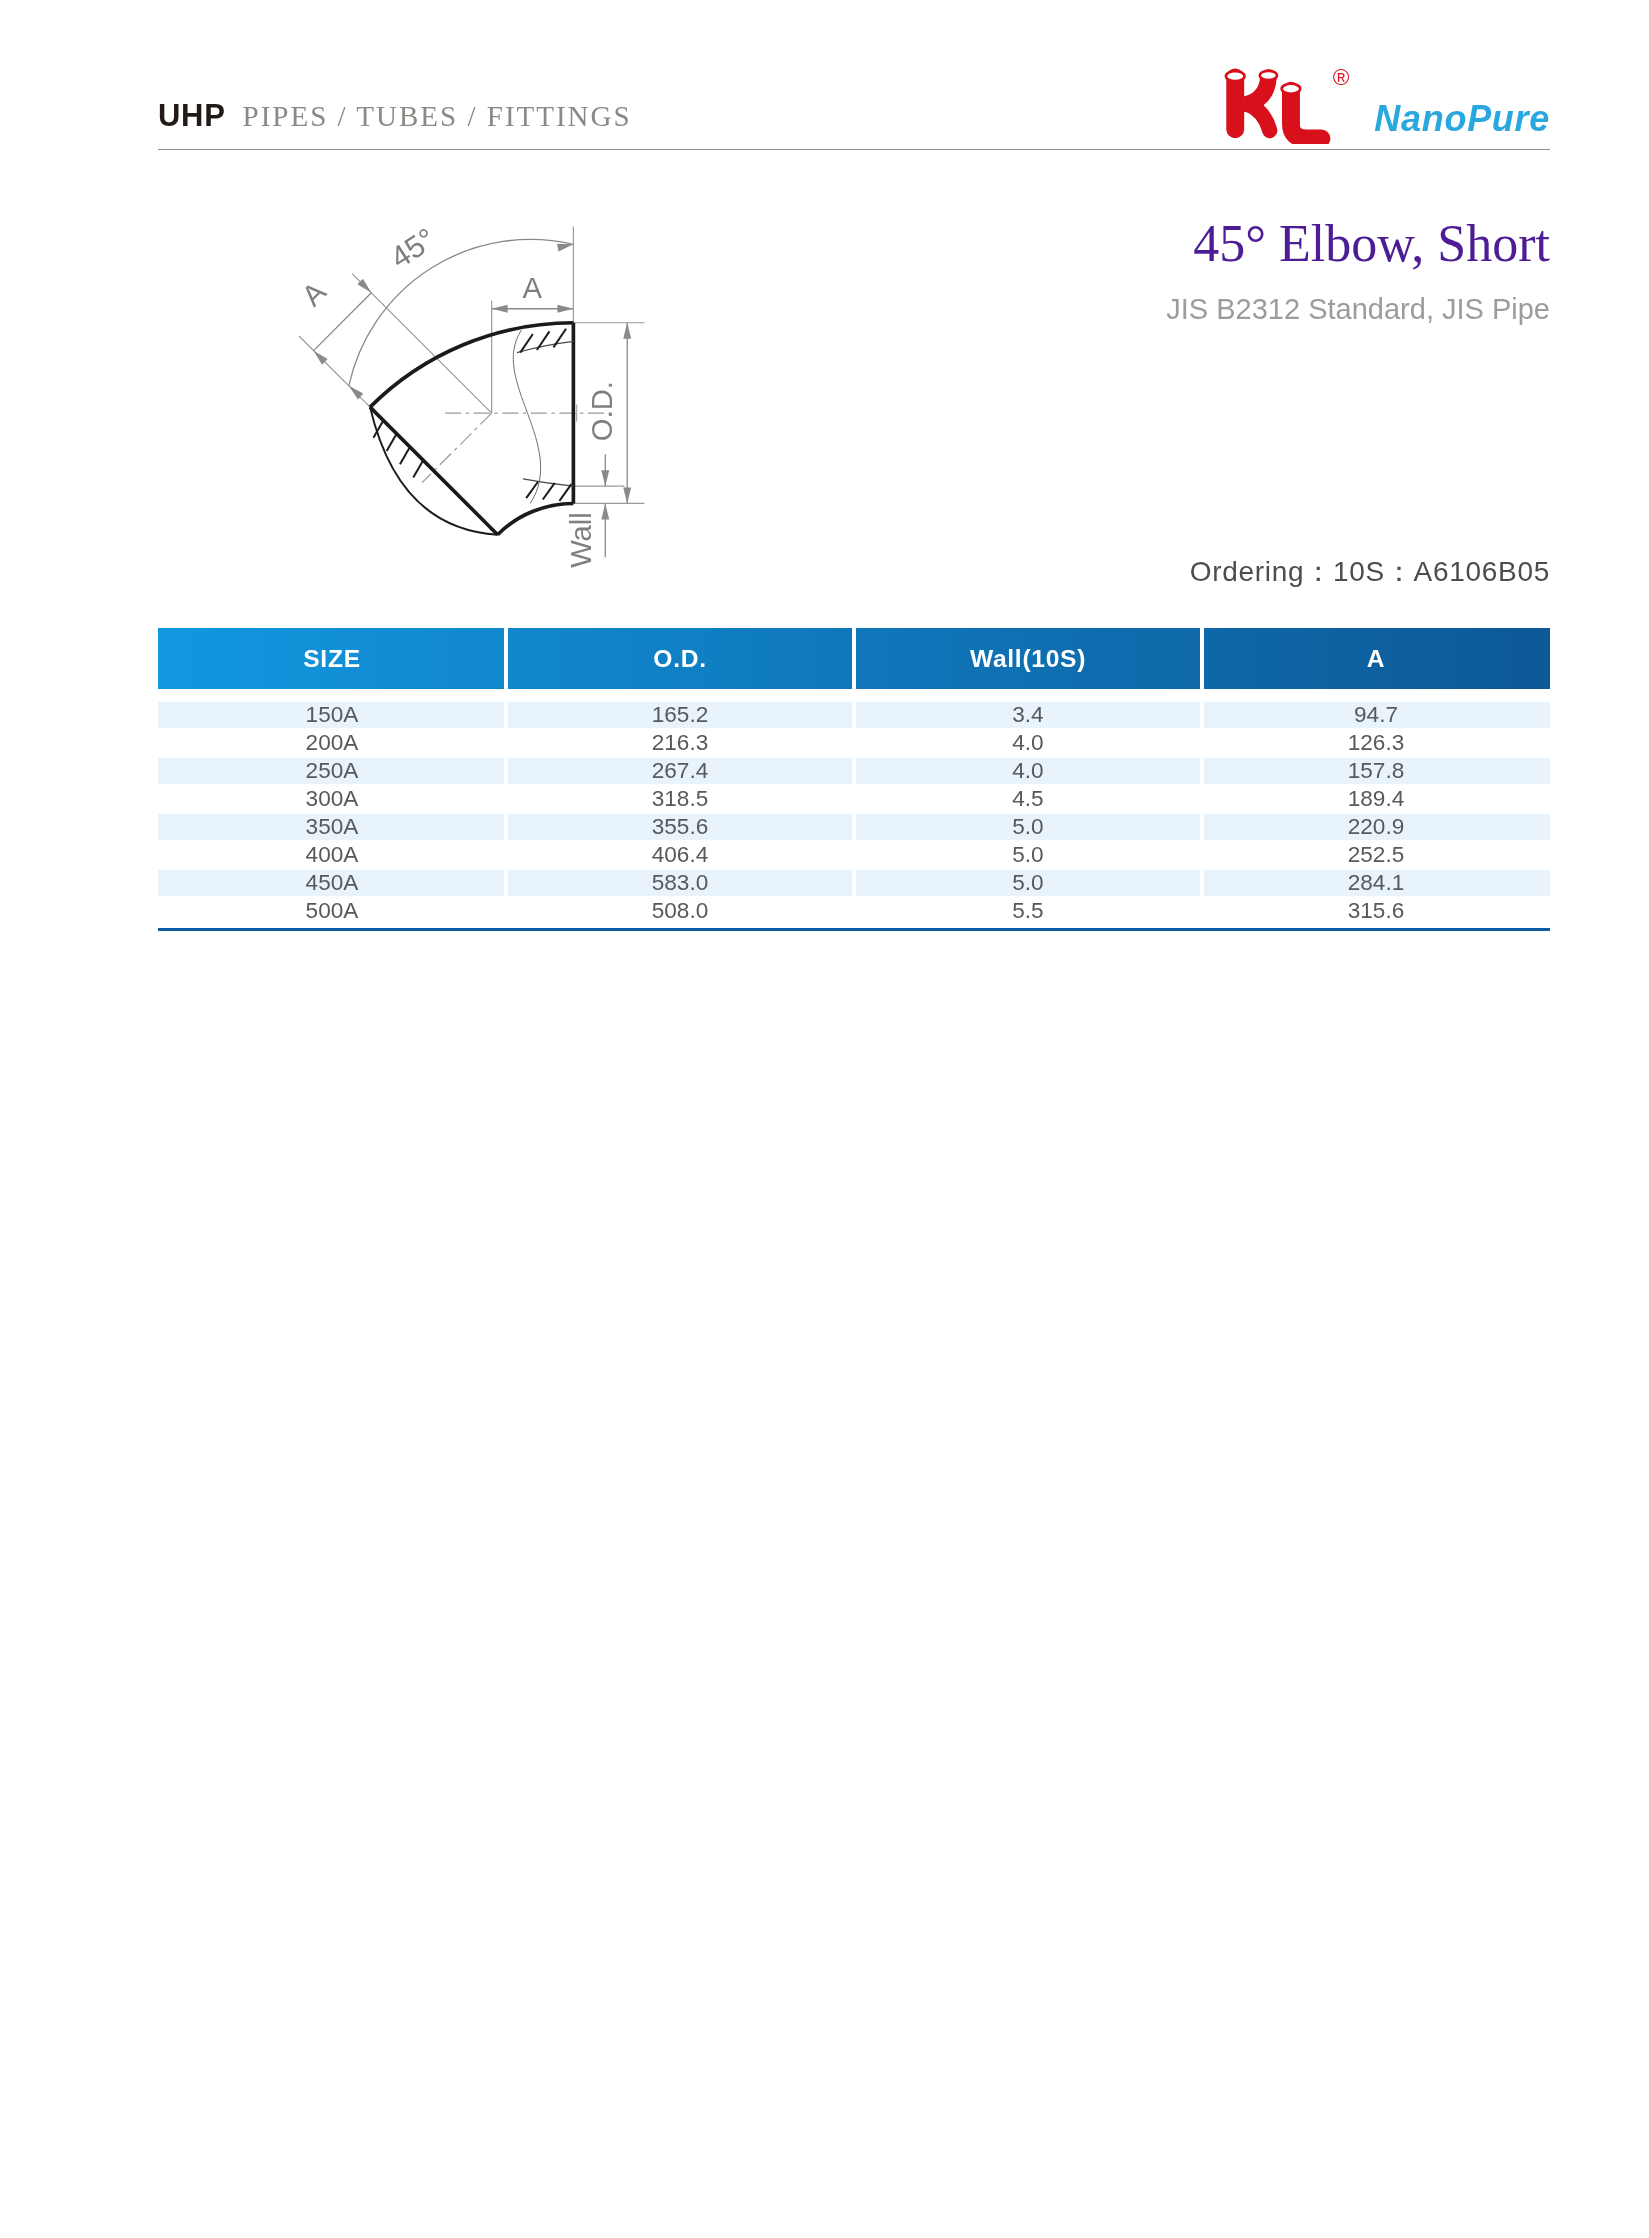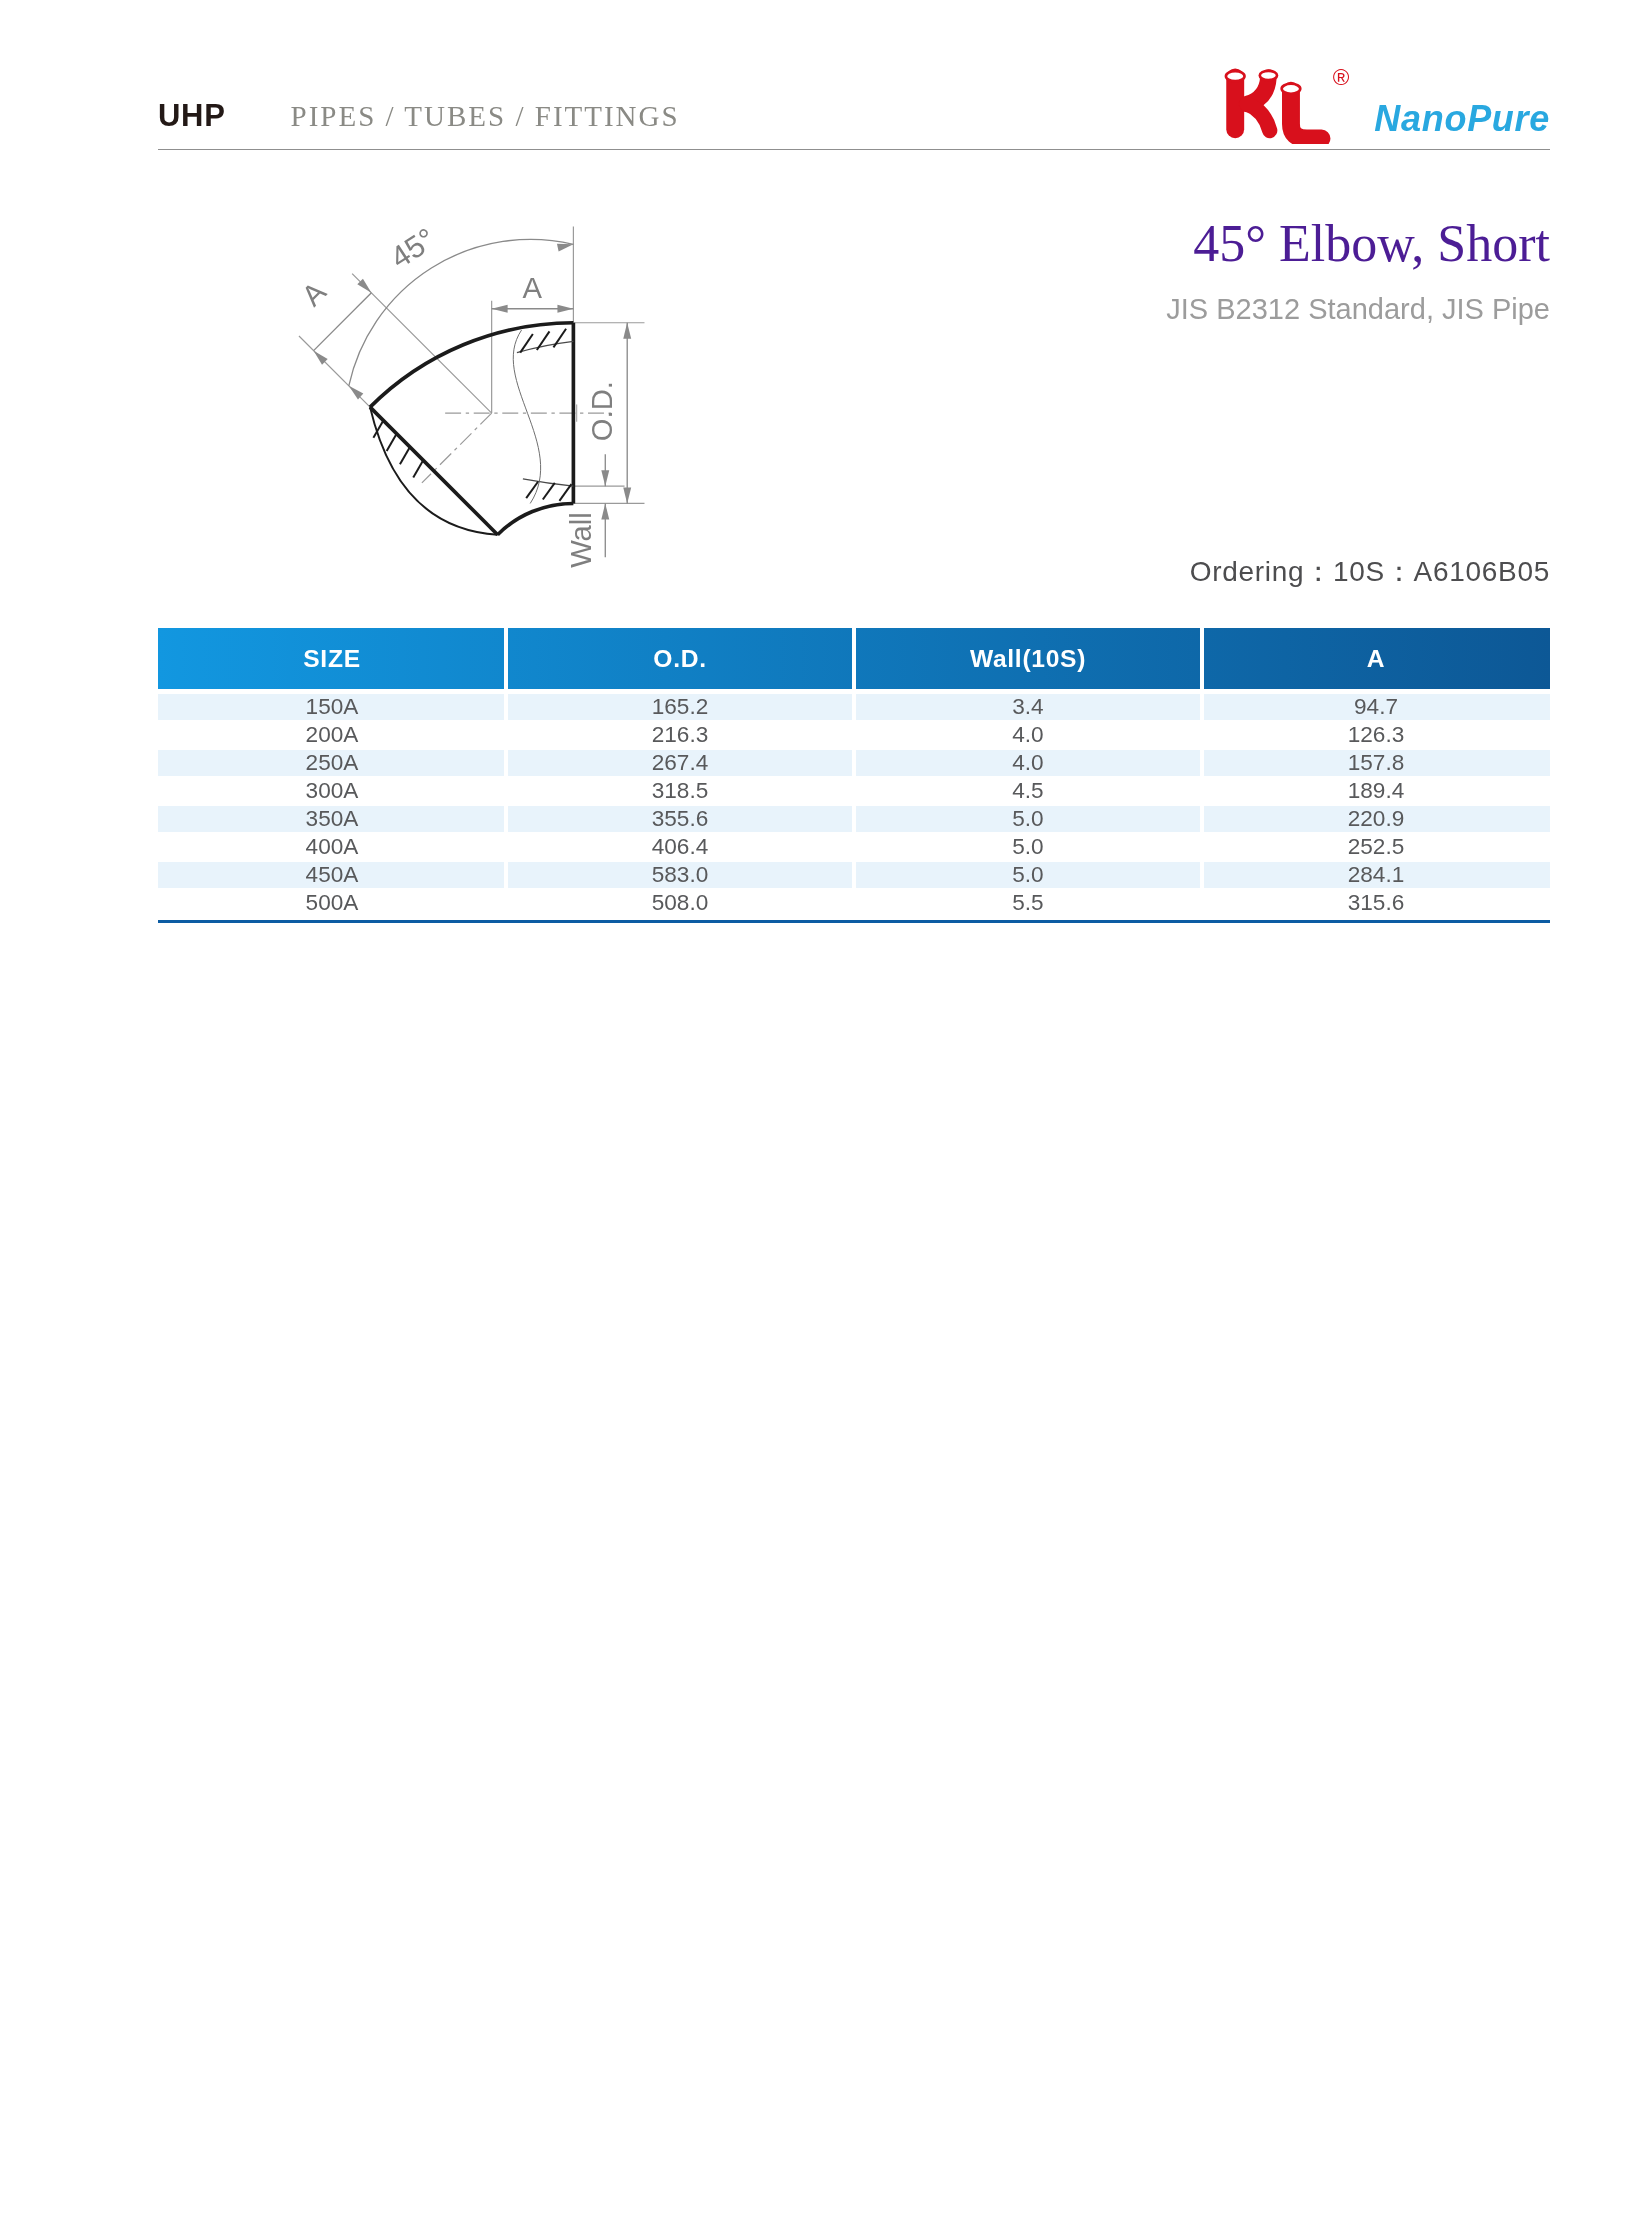--- a/index.html
+++ b/index.html
@@ -5,21 +5,21 @@
   html,body{margin:0;padding:0;background:#e9e9e9;}
   #page{
     position:relative;
     width:1650px;height:2239px;
     background:#ffffff;
     margin:0 auto;
     overflow:hidden;
     font-family:"Liberation Sans", sans-serif;
   }
   
-  .hdr{position:absolute;left:158px;top:98px;display:flex;align-items:baseline;gap:48px;}
+  .hdr{position:absolute;left:158px;top:98px;display:flex;align-items:baseline;}
   .brand{font-size:31px;font-weight:bold;color:#231916;letter-spacing:0.7px;}
   .tagline{margin-left:17px;font-family:"Liberation Serif",serif;font-size:29px;color:#8a8a85;letter-spacing:2px;}
   .hdr-rule{position:absolute;left:158px;top:149px;width:1392px;height:1.3px;background:#8f8f8f;}
   
   .logo{position:absolute;top:64px;right:100px;display:flex;align-items:flex-end;}
   .logo-name{font-size:36px;font-weight:bold;font-style:italic;color:#29A8E0;letter-spacing:0.7px;padding-bottom:4px;margin-left:18px;}
   
   .titleblock{position:absolute;right:100px;top:211px;text-align:right;}
   .title{font-family:"Liberation Serif",serif;font-size:52px;line-height:65px;color:#4c1d95;}
   .subtitle{margin-top:17.3px;font-size:29px;color:#9c9c9c;}
@@ -30,21 +30,21 @@
   
   .tbl{position:absolute;left:158px;top:622px;width:1392px;}
   .tbl-caption{height:49px;background:#B3B3B3;color:#ffffff;font-size:25px;
     display:flex;align-items:center;justify-content:center;letter-spacing:0.7px;}
   .tbl-gap{height:6px;background:#ffffff;}
   .tbl-grid{position:relative;}
   .tbl-head{height:61px;display:grid;grid-template-columns:1fr 1fr 1fr 1fr;
     background:linear-gradient(90deg,#1297E0,#0D5896);}
   .tbl-head .hcell{display:flex;align-items:center;justify-content:center;
     color:#ffffff;font-size:24.6px;font-weight:bold;letter-spacing:0.7px;}
-  .tbl-body{margin-top:4px;}
+  .tbl-body{margin-top:12px;}
   .row{height:28px;display:grid;grid-template-columns:1fr 1fr 1fr 1fr;box-sizing:border-box;}
   .row.alt{background:#E8F3FB;border-top:1.3px solid #ffffff;border-bottom:1.3px solid #ffffff;}
   .cell{display:flex;align-items:center;justify-content:center;font-size:22.6px;color:#58595B;}
   .colsep{position:absolute;top:0;bottom:0;width:4px;background:#ffffff;z-index:4;}
   .colsep.s1{left:calc(25% - 2px);}
   .colsep.s2{left:calc(50% - 2px);}
   .colsep.s3{left:calc(75% - 2px);}
   .tbl-rule{margin-top:2.7px;height:3.3px;background:#0C5CA3;}
 </style>
 </head>

